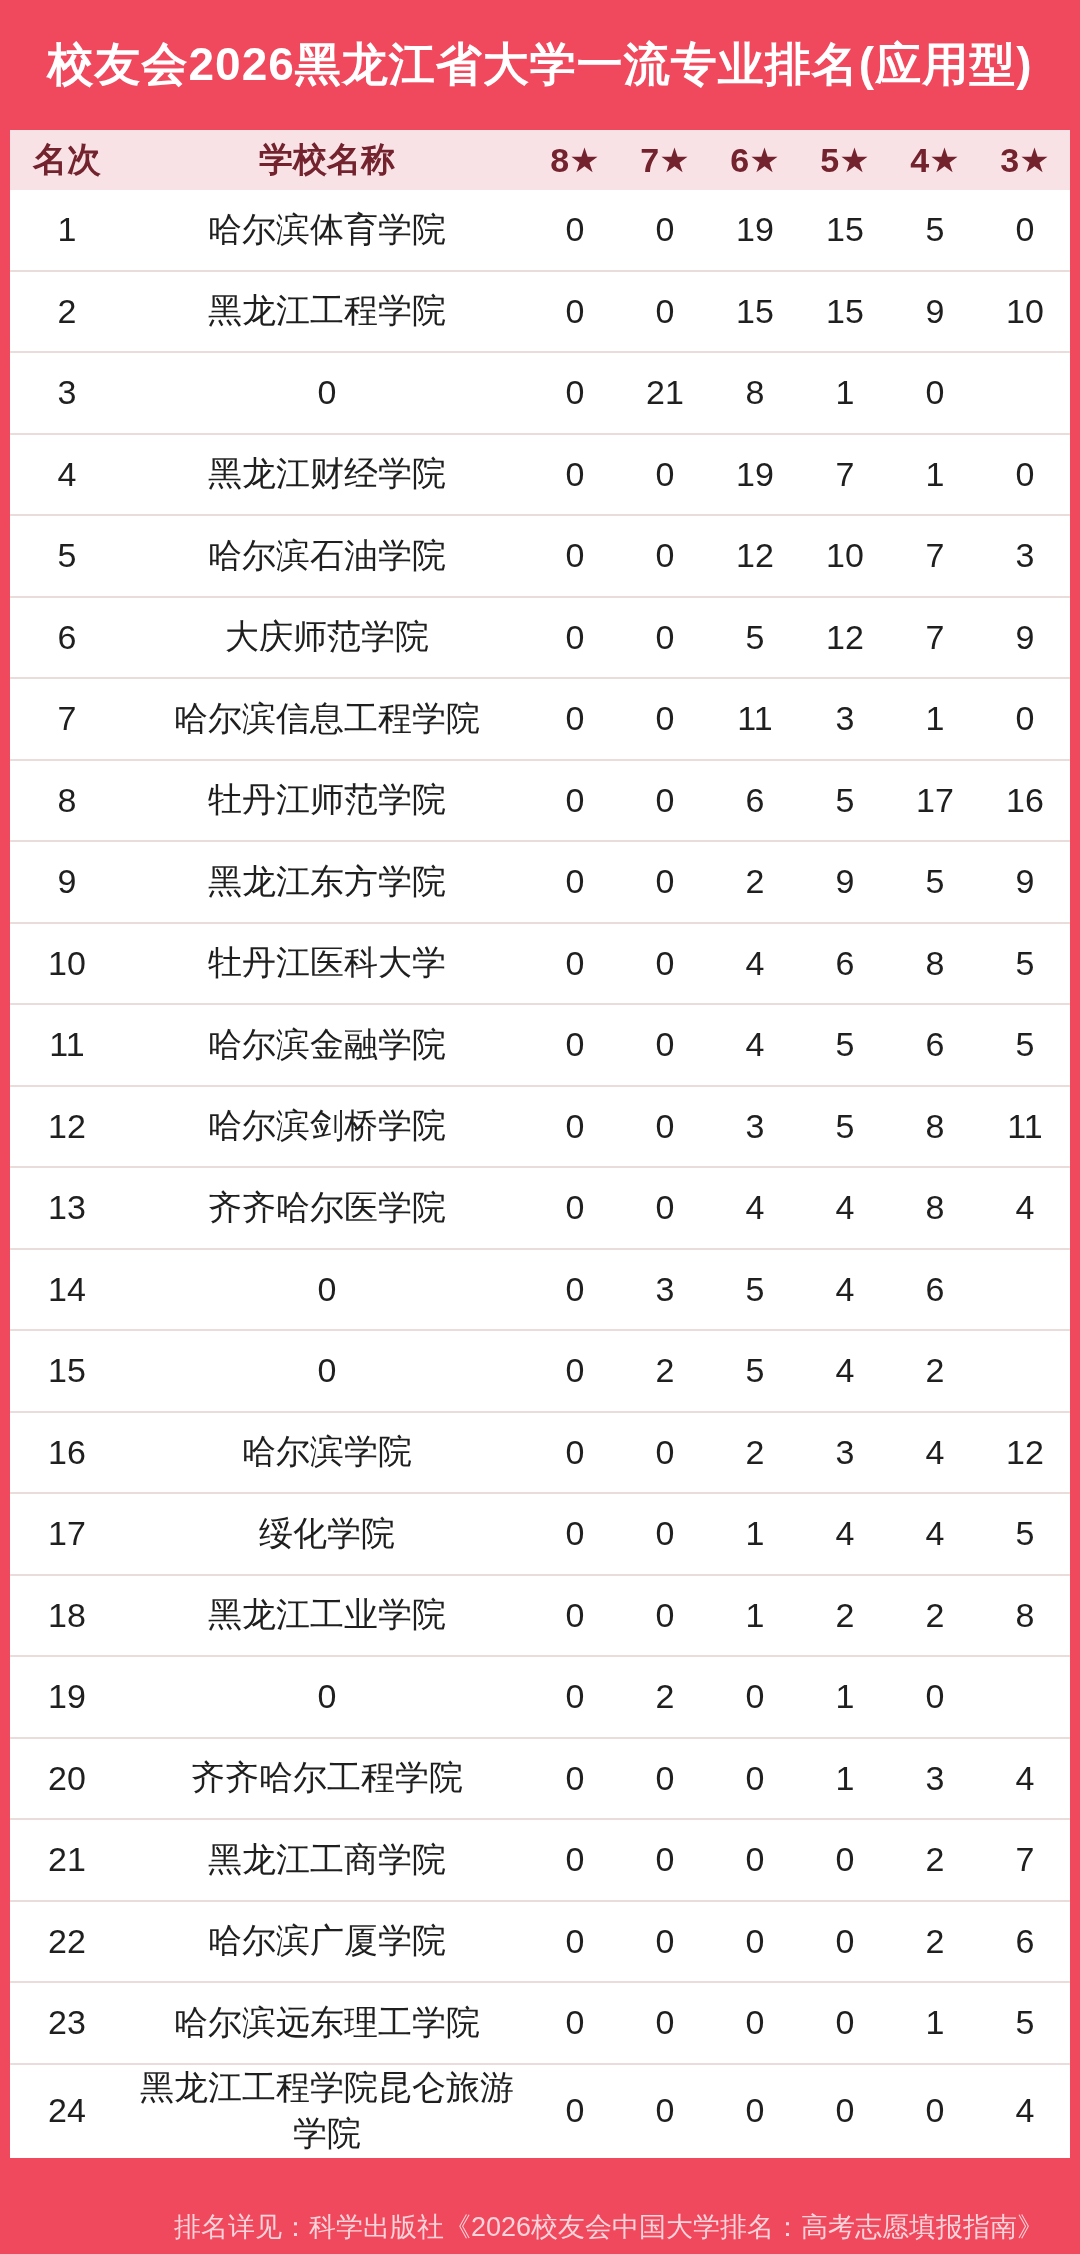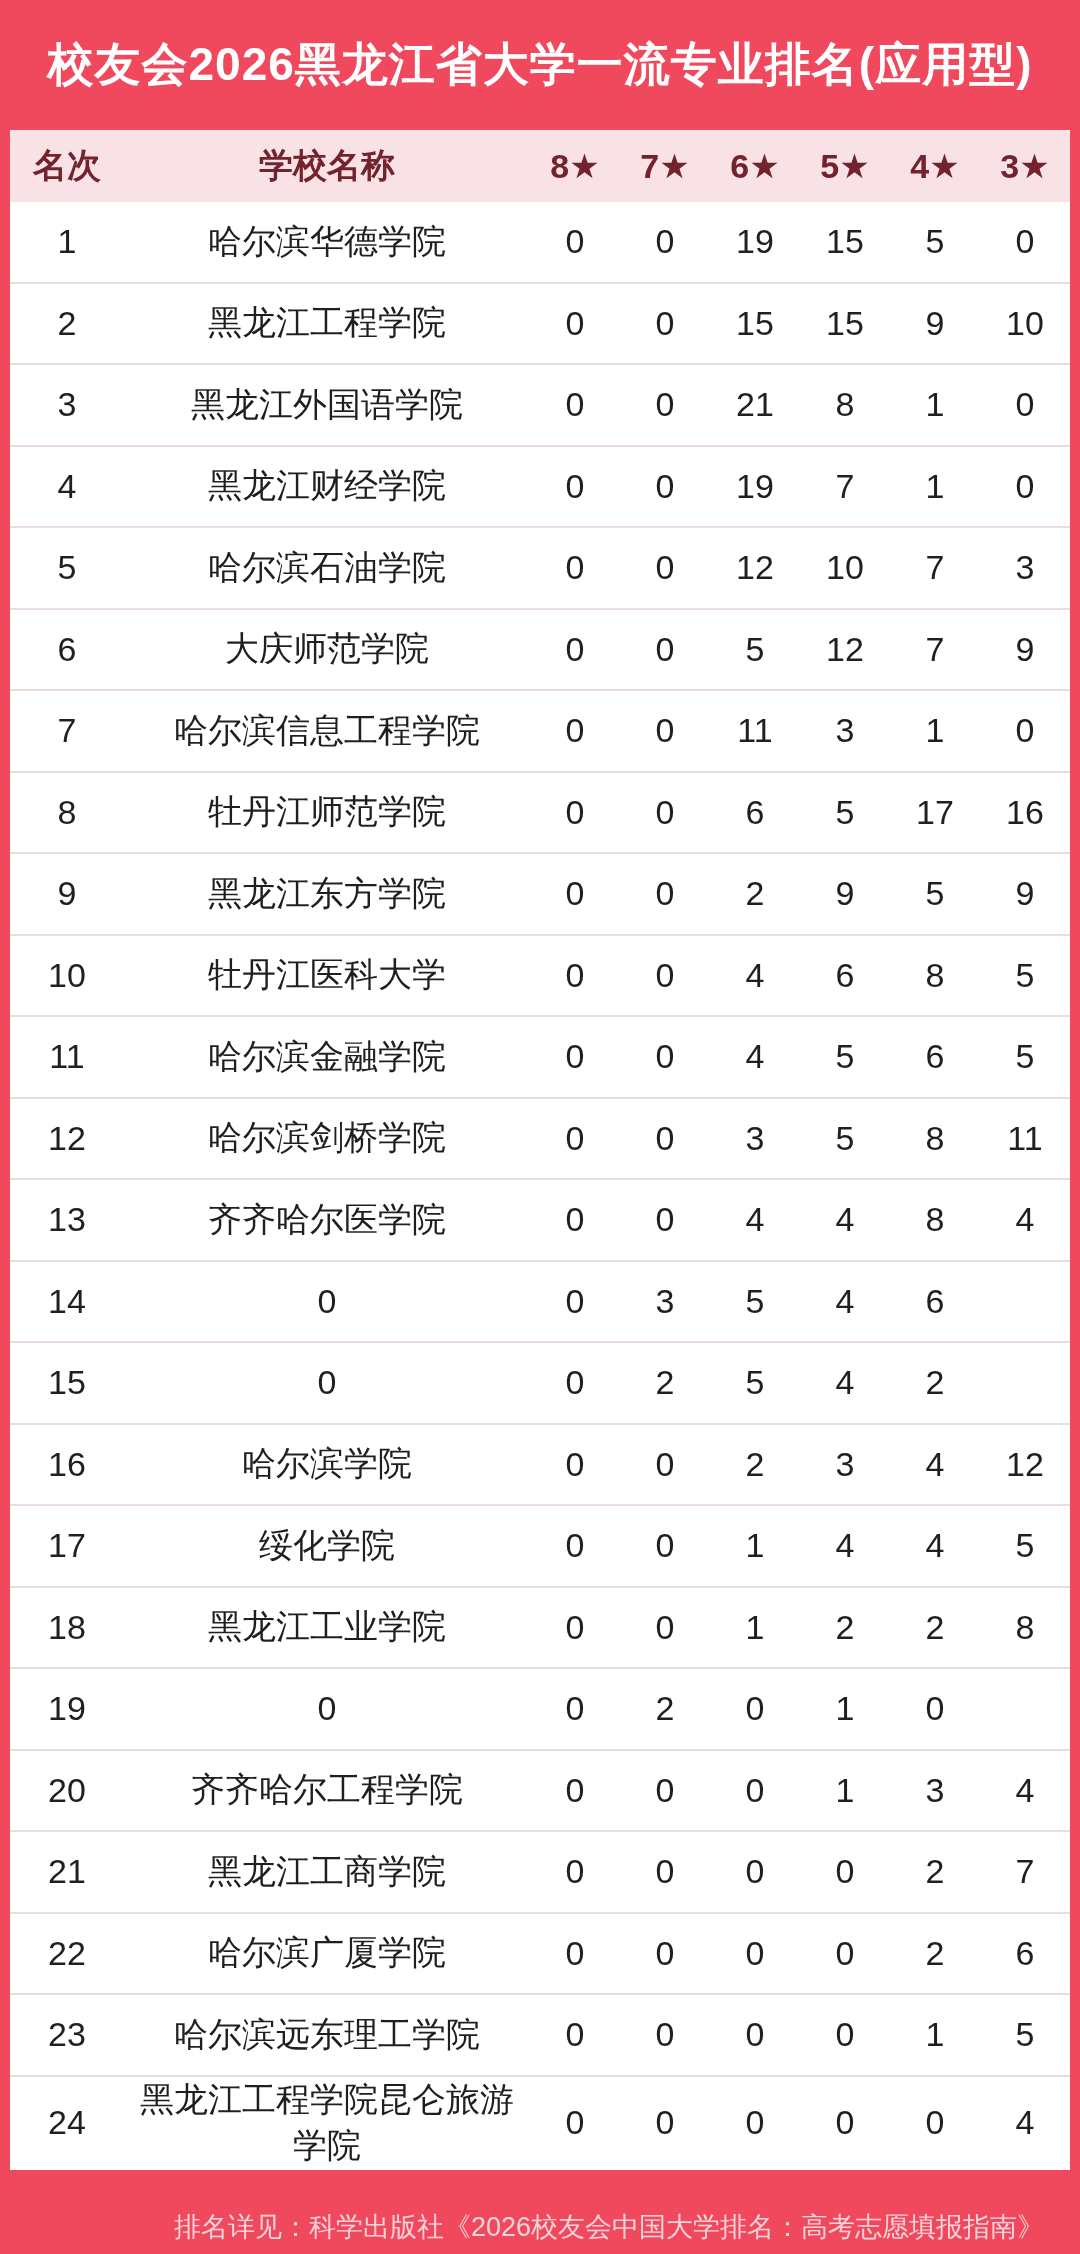--- a/index.html
+++ b/index.html
@@ -22,21 +22,21 @@
     background:#FFFFFF;
     padding-bottom:14px;
   }
   .grid-row {
     display:grid;
     grid-template-columns:114px 406px repeat(6, 1fr);
     align-items:center;
     text-align:center;
   }
   .thead {
-    height:72px;
+    height:60px;
     background:#F9E2E5;
     color:#73232E;
     font-weight:bold;
     font-size:34px;
   }
   .row {
     height:79.5px;
     font-size:34px;
     color:#1F1F1F;
   }
@@ -65,41 +65,40 @@
     <div>8★</div>
     <div>7★</div>
     <div>6★</div>
     <div>5★</div>
     <div>4★</div>
     <div>3★</div>
   </div>
   <div id="rows">
       <div class="grid-row row">
         <div>1</div>
-        <div>哈尔滨华德学院</div>
+        <div>哈尔滨体育学院</div>
         <div>0</div>
         <div>0</div>
         <div>19</div>
         <div>15</div>
         <div>5</div>
         <div>0</div>
       </div>
       <div class="grid-row row">
         <div>2</div>
         <div>黑龙江工程学院</div>
         <div>0</div>
         <div>0</div>
         <div>15</div>
         <div>15</div>
         <div>9</div>
         <div>10</div>
       </div>
       <div class="grid-row row">
         <div>3</div>
-        <div>黑龙江外国语学院</div>
         <div>0</div>
         <div>0</div>
         <div>21</div>
         <div>8</div>
         <div>1</div>
         <div>0</div>
       </div>
       <div class="grid-row row">
         <div>4</div>
         <div>黑龙江财经学院</div>

